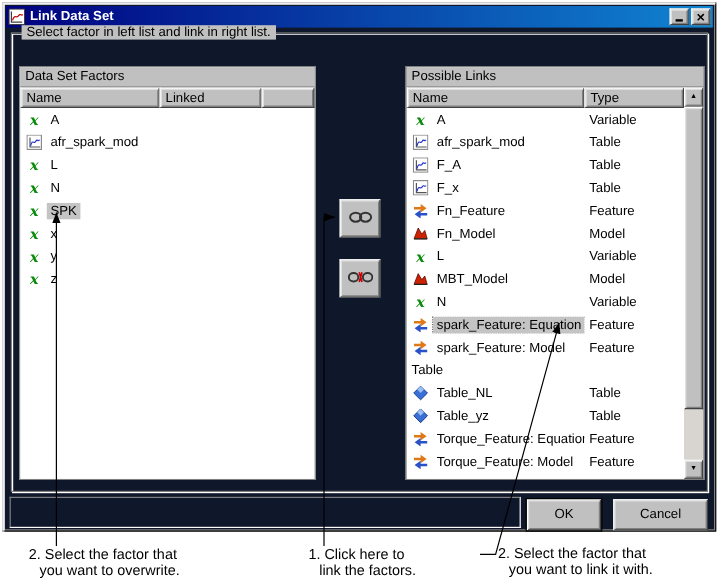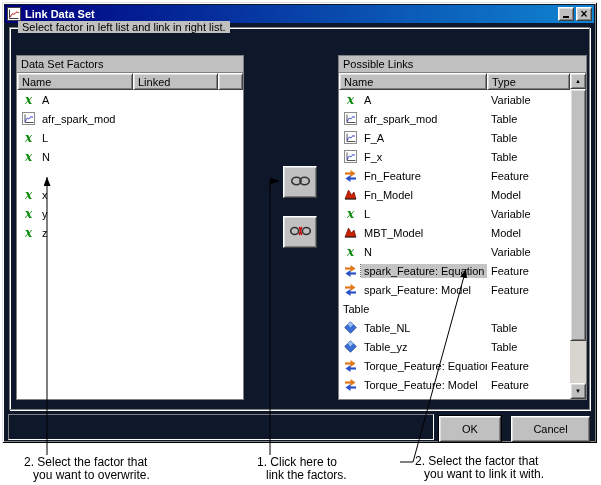--- a/index.html
+++ b/index.html
@@ -26,21 +26,21 @@
 
   
   .group { position:absolute; left:7px; top:25px; width:581px; height:383px;
            border:1px solid #808080; box-shadow: inset 1px 1px 0 #fff, 1px 1px 0 #fff; }
   .glabel { position:absolute; left:8px; top:-7px; background:#c0c0c0; padding:0 4px;
             font-size:11px; white-space:nowrap;text-align:center; }
 
   
   .listctrl { position:absolute; top:53px; height:345px; border:1px solid #808080;
               background:#fff; display:flex; flex-direction:column; }
-  .leftp  { left:14px; width:228px; }
+  .leftp  { left:14px; width:247px; }
   .rightp { left:336px; width:249px; }
   .ptitle { height:17px; flex:none; background:#c0c0c0; font-size:11px; line-height:16px;
             padding-left:4px; border-bottom:1px solid #808080; }
   .colhead { display:flex; height:17px; flex:none; }
   .ch { font-size:11px; line-height:14px; padding:1px 0 0 4px; overflow:hidden; white-space:nowrap; }
   .rows { flex:1; background:#fff; overflow:hidden; }
   .row { display:flex; height:19px; align-items:center; font-size:11px; color:#000; }
   .cname { display:flex; align-items:center; padding-left:5px; overflow:hidden; white-space:nowrap; flex:none; }
   .leftp .cname { width:116px; }
   .rightp .cname { width:148px; }
@@ -185,20 +185,24 @@
             <span class="clinked"></span>
           </div>
         <div class="row">
             <span class="cname">
               <span class="ic icx"></span>
               <span class="lab">N</span>
             </span>
             <span class="clinked"></span>
           </div>
         <div class="row">
+            <span class="cname">
+              <span class="ic icx"></span>
+              <span class="lab sel">SPK</span>
+            </span>
           </div>
         <div class="row">
             <span class="cname">
               <span class="ic icx"></span>
               <span class="lab">x</span>
             </span>
             <span class="clinked"></span>
           </div>
         <div class="row">
             <span class="cname">

